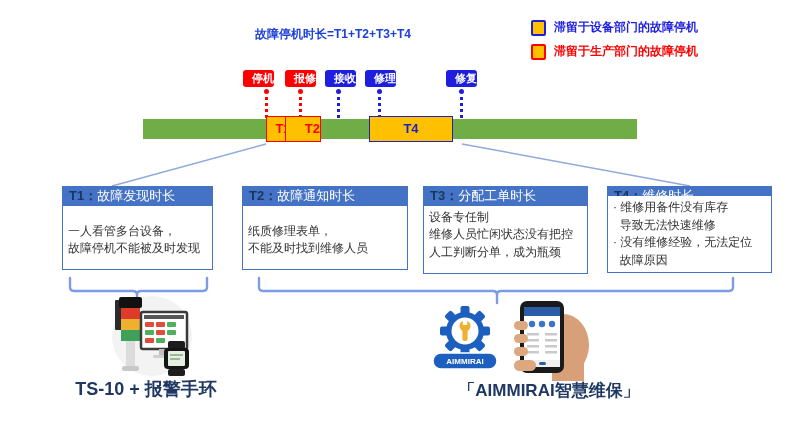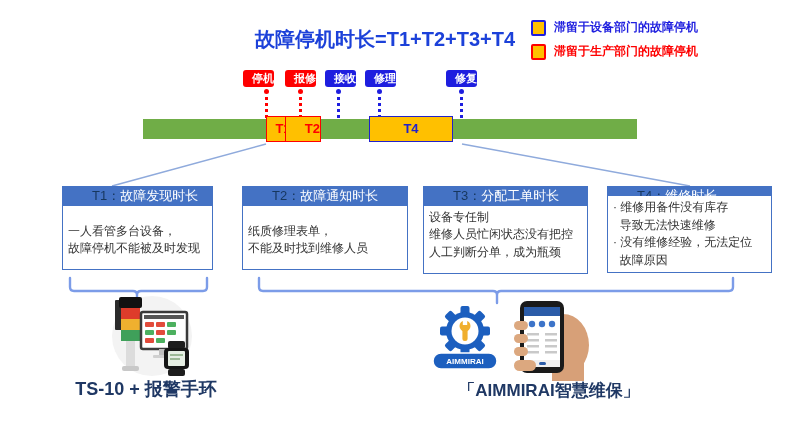--- a/index.html
+++ b/index.html
@@ -1,21 +1,21 @@
 <!DOCTYPE html>
 <html><head>
 <meta charset="utf-8">
 <style>
   html,body{margin:0;padding:0;background:#fff;}
   .canvas{position:relative;width:808px;height:435px;background:#ffffff;
           font-family:"Liberation Sans","DejaVu Sans",sans-serif;overflow:hidden;}
   .abs{position:absolute;}
 
   
-  .title{left:255px;top:26px;font-size:20px;font-weight:bold;color:#1C41D9;white-space:nowrap;}
+  .title{left:255px;top:26px;font-size:12px;font-weight:bold;color:#1C41D9;white-space:nowrap;}
 
   
   .legend{left:531px;top:19px;}
   .legend-row{display:flex;align-items:center;margin-bottom:7px;}
   .legend-swatch{width:11px;height:12px;background:#FFC000;border-radius:2px;margin-right:8px;flex:0 0 auto;}
   .legend-swatch.red{border:2px solid #FE0000;}
   .legend-swatch.blue{border:2px solid #1E1EDF;}
   .legend-label{font-size:12px;font-weight:bold;white-space:nowrap;}
   .legend-label.red{color:#FE0000;}
   .legend-label.blue{color:#1E1EDF;}
@@ -46,21 +46,21 @@
   
   .connectors{left:0;top:0;width:808px;height:435px;pointer-events:none;}
 
   
   .tbox{top:186px;display:flex;flex-direction:column;box-sizing:border-box;}
   .b1{left:62px;width:151px;height:84px;}
   .b2{left:242px;width:166px;height:84px;}
   .b3{left:423px;width:165px;height:88px;}
   .b4{left:607px;width:165px;height:87px;}
   .tbox-head{height:20px;background:#4472C4;font-size:13px;line-height:20px;padding-left:7px;white-space:nowrap;overflow:hidden;}
-  .tbox-head .pfx{color:#17375E;font-weight:normal;margin-left:23px;}
+  .tbox-head .pfx{color:#17375E;font-weight:bold;}
   .tbox-head .ttl{color:#ffffff;}
   .tbox-body{flex:1;background:#fff;border:1px solid #4472C4;border-top:none;font-size:12px;
              line-height:1.45;color:#333;padding:3px 5px;white-space:pre-wrap;}
   .b1 .tbox-body,.b2 .tbox-body{padding-top:17px;}
 
   
   .illus-left{left:95px;top:294px;width:115px;height:86px;}
   .illus-right{left:420px;top:293px;width:175px;height:88px;}
 
   

